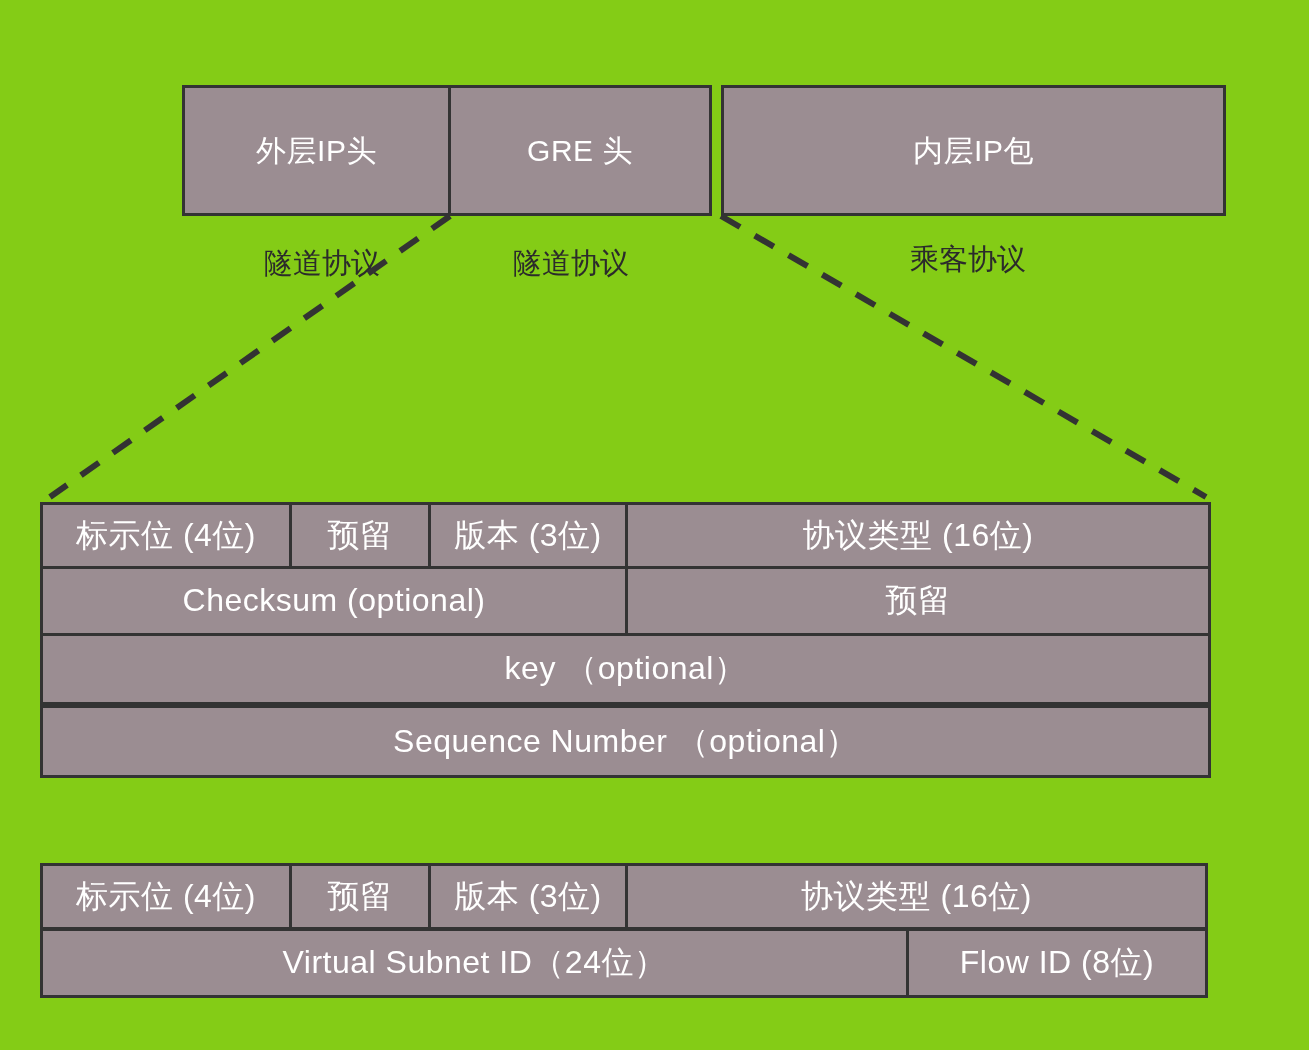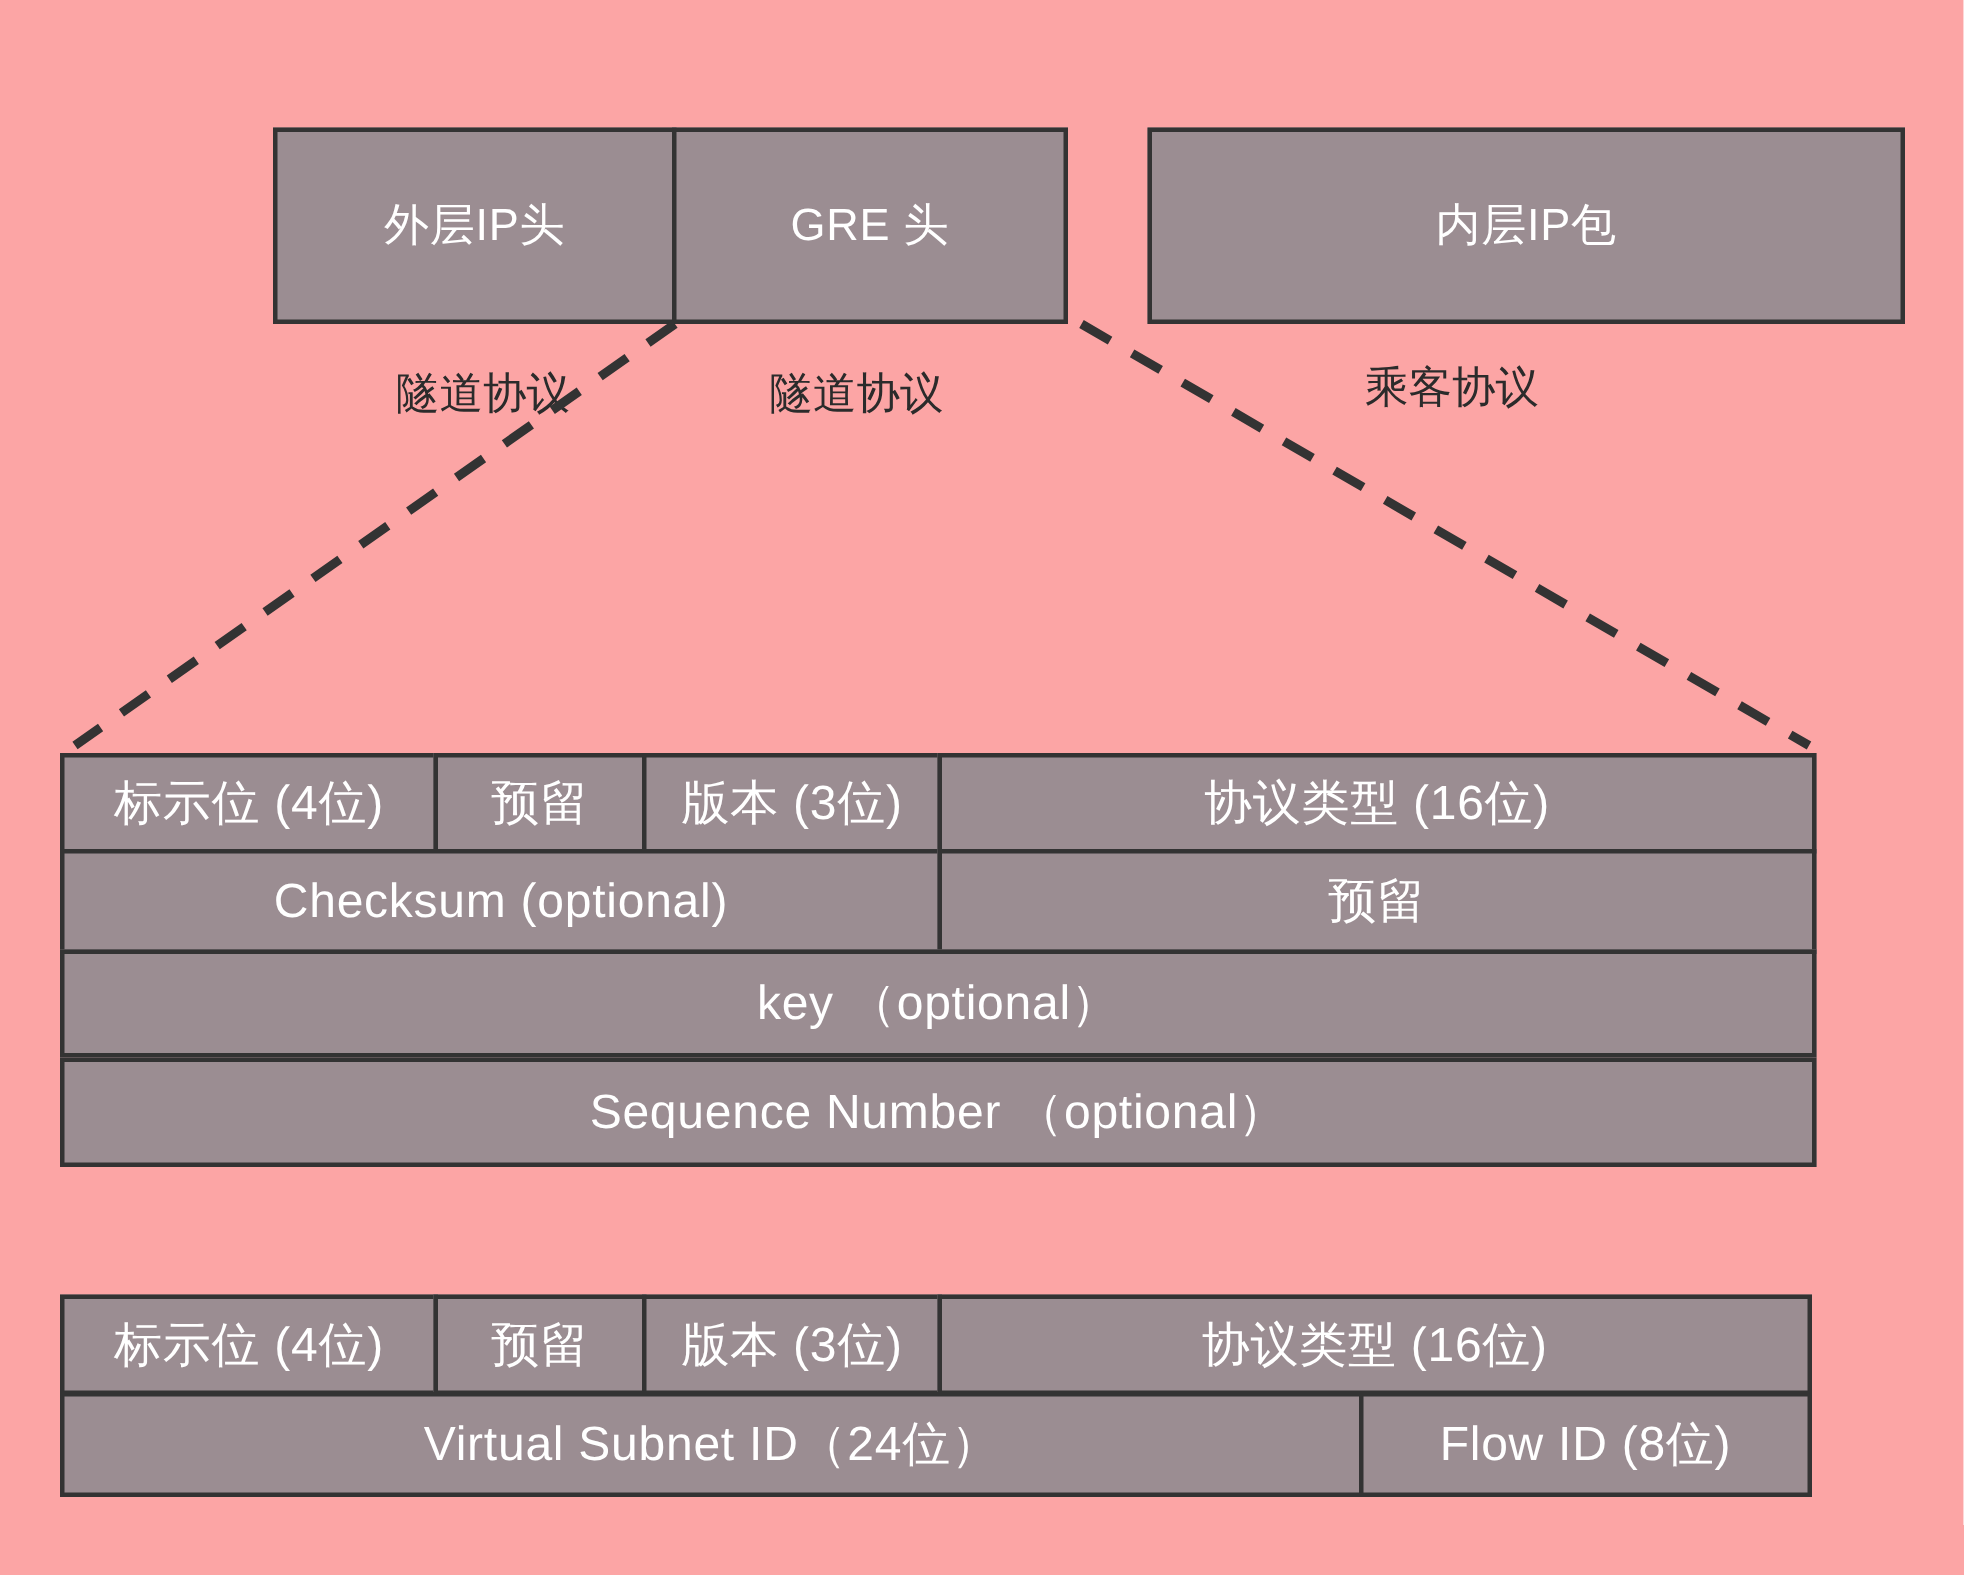--- a/index.html
+++ b/index.html
@@ -9,21 +9,21 @@
     background: #ffffff;
   }
   body {
     font-family: "Liberation Sans", "DejaVu Sans", sans-serif;
     -webkit-font-smoothing: antialiased;
   }
   #canvas {
     position: relative;
     width: 1309px;
     height: 1050px;
-    background: #fca5a5;
+    background: #84cc16;
     overflow: hidden;
   }
 
   
   .cell {
     position: absolute;
     box-sizing: border-box;
     background: #9b8d92;
     border: 3px solid #333333;
     color: #ffffff;
@@ -68,21 +68,21 @@
 <div id="canvas">
 
   <div class="cell top-cell" style="left:182px; top:85px; width:269px; height:131px;">
     <span>外层IP头</span>
   </div>
 
   <div class="cell top-cell" style="left:448px; top:85px; width:264px; height:131px;">
     <span>GRE 头</span>
   </div>
 
-  <div class="cell top-cell" style="left:721px; top:85px; width:505px; height:131px;margin-left:44px;">
+  <div class="cell top-cell" style="left:721px; top:85px; width:505px; height:131px;">
     <span>内层IP包</span>
   </div>
 
   <div class="caption" style="left:245px; top:249px; width:154px;">隧道协议</div>
 
   <div class="caption" style="left:494px; top:249px; width:154px;">隧道协议</div>
 
   <div class="caption" style="left:891px; top:235px; width:154px;margin-top:10px;">乘客协议</div>
 
   <svg class="connector" viewBox="0 0 1309 1050">

